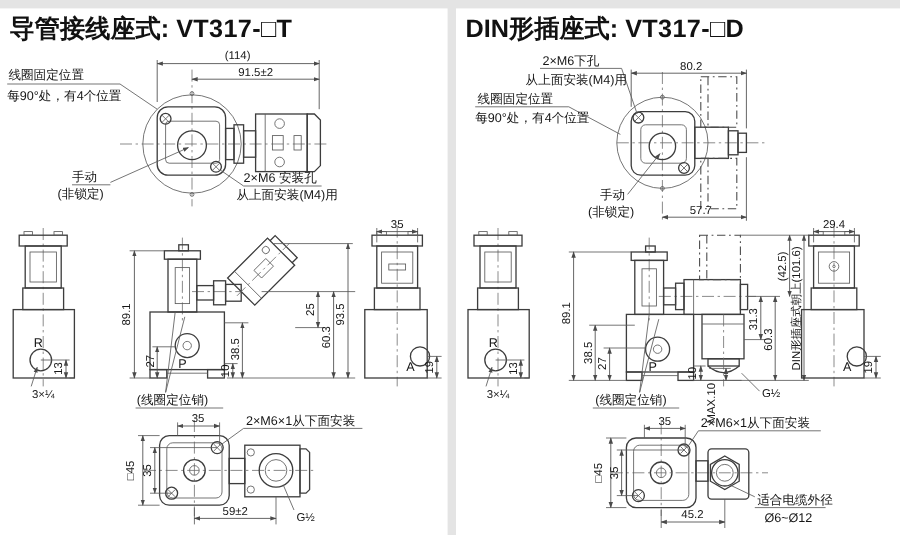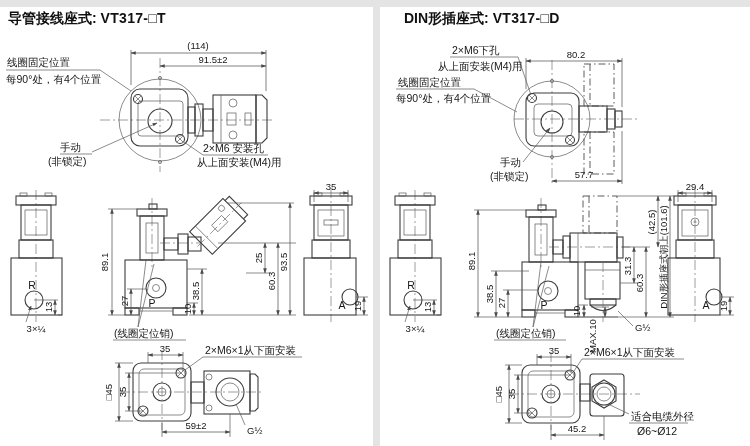--- a/index.html
+++ b/index.html
@@ -1,20 +1,20 @@
 <!DOCTYPE html>
 <html><head>
 <meta charset="utf-8">
 <style>
   html,body{margin:0;padding:0;background:#fff;}
   .page{position:relative;width:750px;height:446px;background:#ffffff;overflow:hidden;
         font-family:"Liberation Sans","DejaVu Sans",sans-serif;}
   .topbar{position:absolute;left:0;top:0;width:750px;height:7px;background:#e4e4e4;}
   .divider{position:absolute;left:373px;top:0;width:7px;height:446px;background:#e4e4e4;}
-  .title{position:absolute;top:10px;font-size:14px;color:#111;white-space:nowrap;}
+  .title{position:absolute;top:10px;font-size:21px;color:#111;white-space:nowrap;}
   .title .pre{font-weight:700;}
   .title .model{font-weight:700;letter-spacing:.3px;}
   svg{position:absolute;top:0;}
   svg text{fill:#161616;}
   .d{font-size:9.5px;}
   .lbl{font-size:10.5px;}
   .port{font-size:10.5px;}
   .o{stroke:#3d3d3d;stroke-width:1.1;fill:none;}
   .t{stroke:#5a5a5a;stroke-width:.7;fill:none;}
   .dim{stroke:#555;stroke-width:.75;fill:none;}
@@ -24,21 +24,21 @@
 </head>
 <body>
 
 <div class="page">
   <div class="topbar"></div>
   <div class="divider"></div>
 
   <div class="title" style="left:8px;">
     <span class="pre">导管接线座式: </span><span class="model">VT317-□T</span>
   </div>
-  <div class="title" style="left:404px;">
+  <div class="title" style="left:388px;">
     <span class="pre">DIN形插座式: </span><span class="model">VT317-□D</span>
   </div>
 
   <svg width="373" height="446" viewBox="0 0 373 446" style="left:0;">
     <defs>
       <marker id="aL" viewBox="0 0 10 10" refX="9" refY="5" markerWidth="7" markerHeight="7" orient="auto-start-reverse">
         <path d="M0,1.5 L10,5 L0,8.5 z" fill="#4a4a4a"></path>
       </marker>
     </defs>
 

